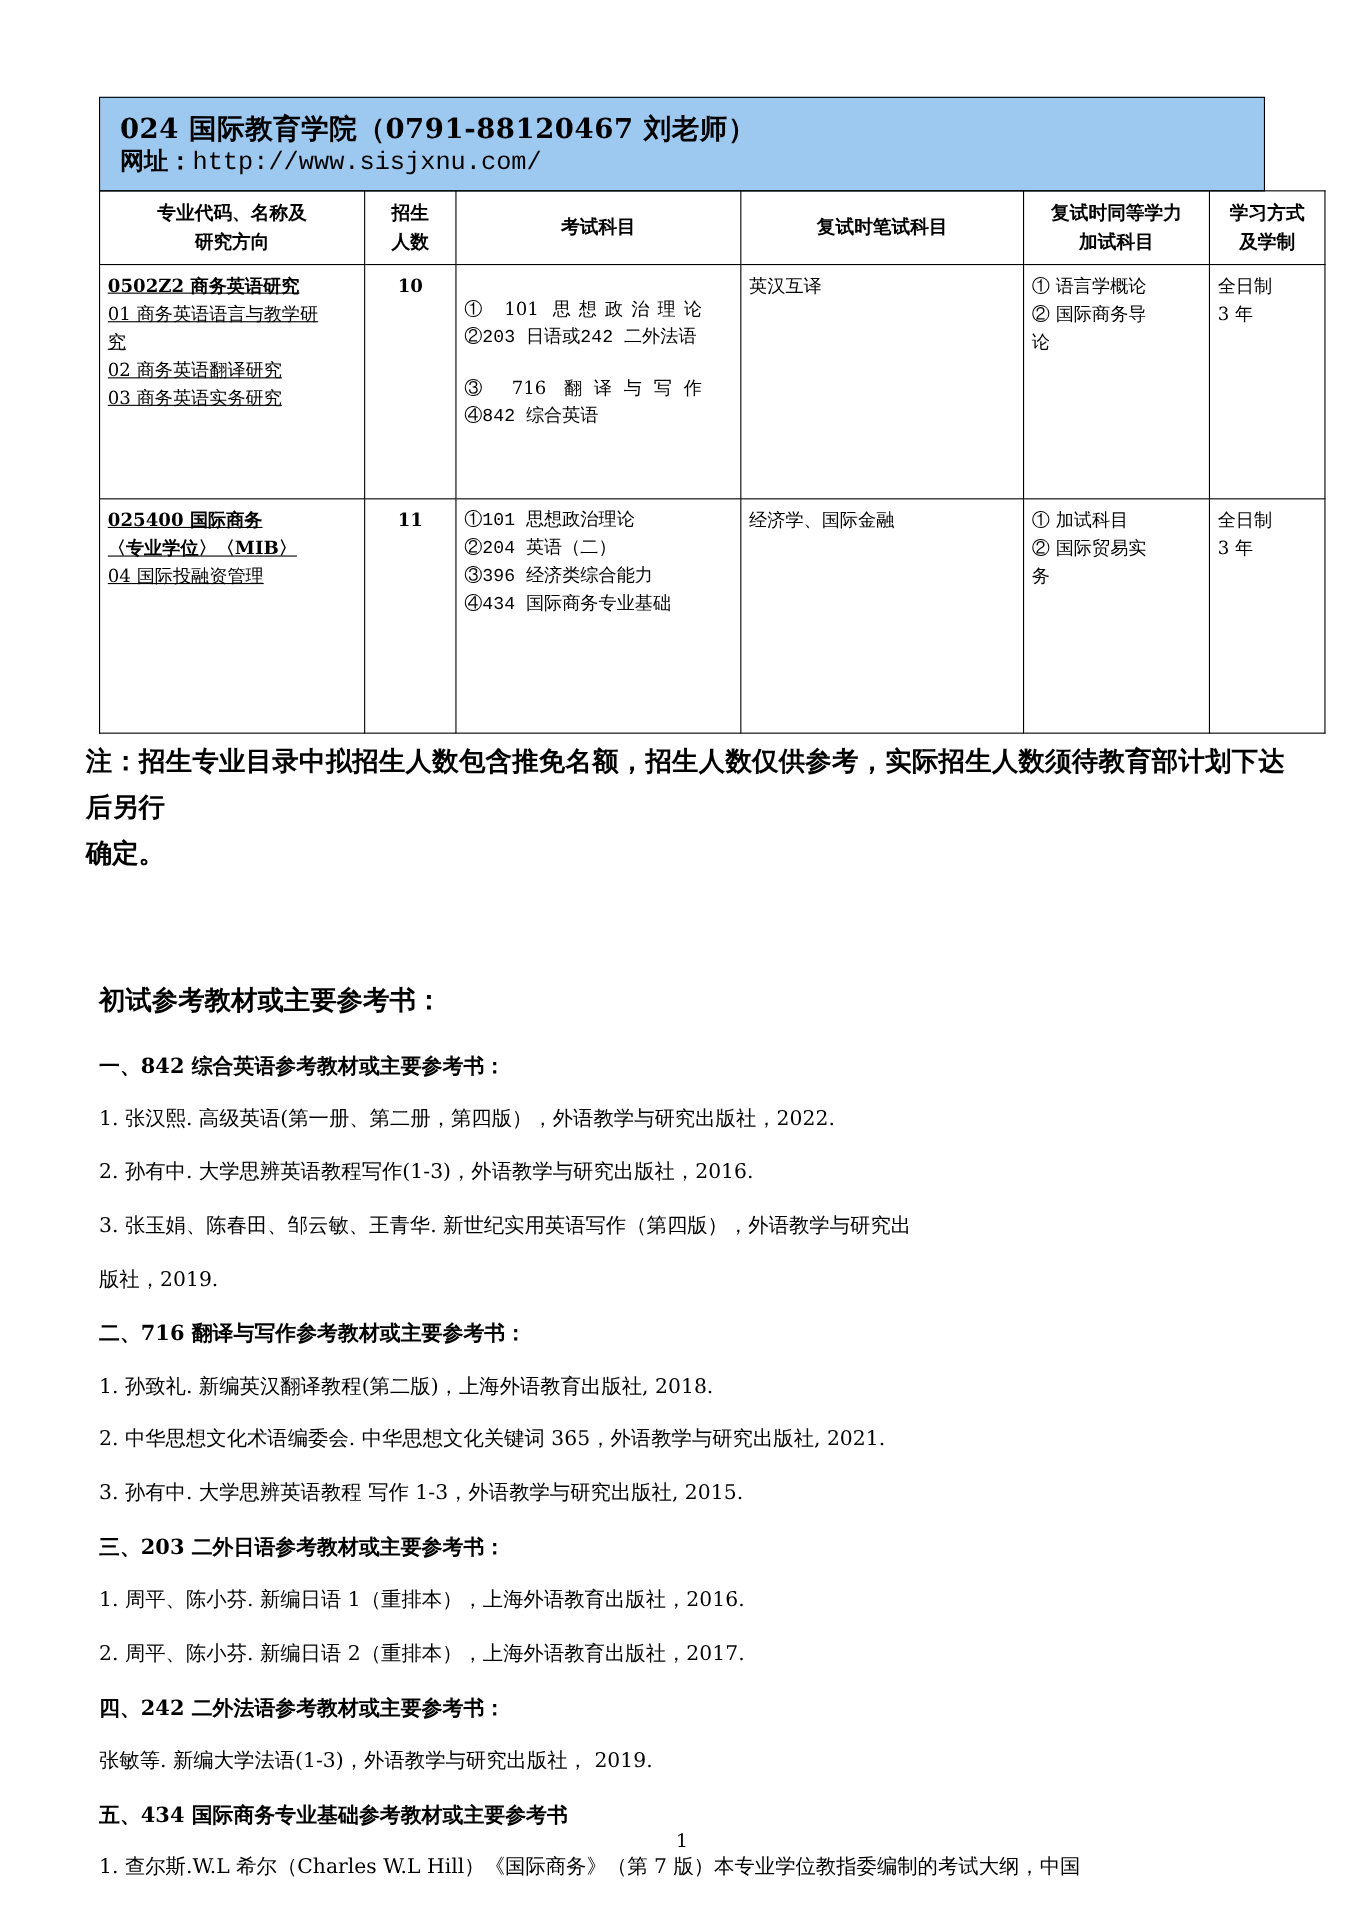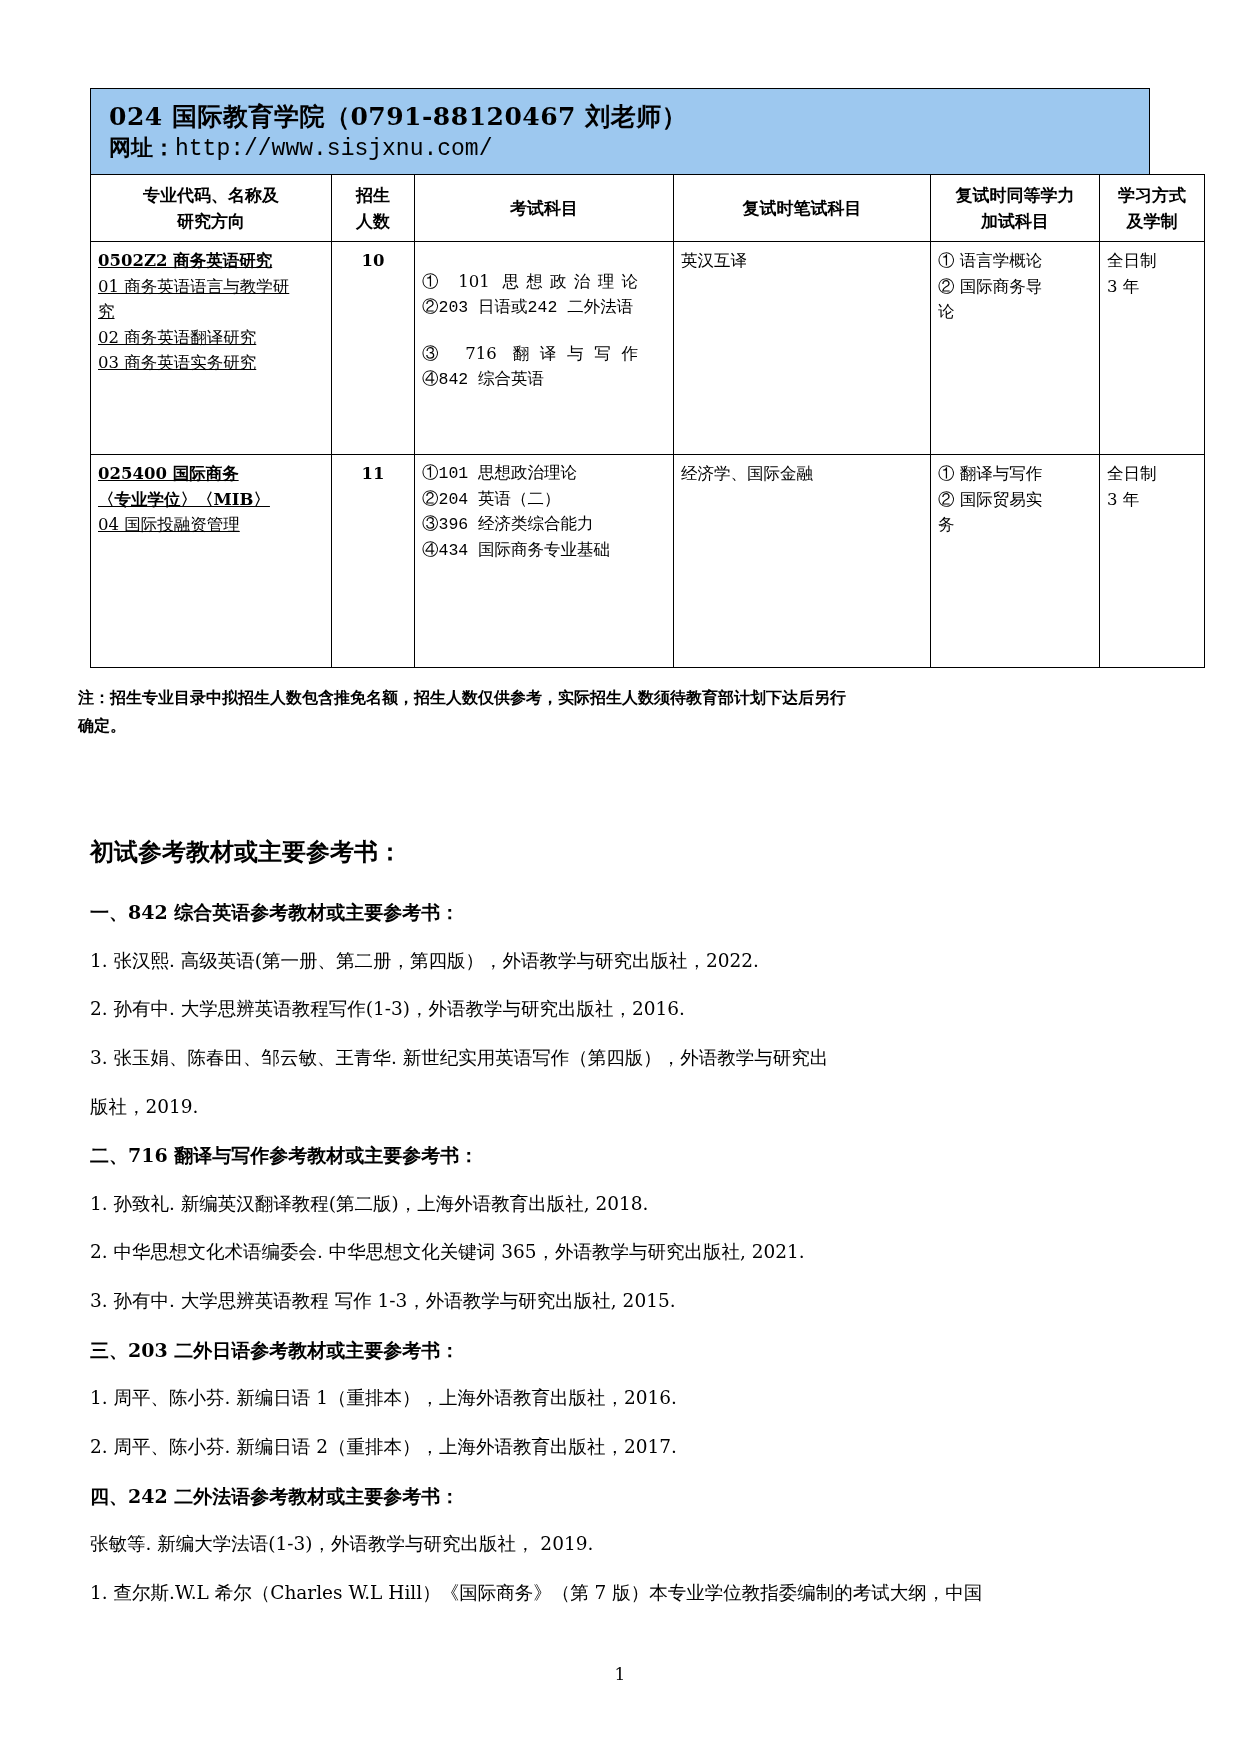--- a/index.html
+++ b/index.html
@@ -98,25 +98,25 @@
     text-align: justify;
     text-align-last: justify;
     width: 216px;
     margin-top: 21px;
   }
   .extra-line { display: block; }
   .mode-line { display: block; }
 
   
   .table-note {
-    font-size: 16px;
+    font-size: 24px;
     font-weight: 700;
     line-height: 1.75;
     text-align: justify;
-    margin-top: 16px;
+    margin-top: 4px;
     width: 1090px;
     margin-left: -12px;
   }
   .table-note .note-2 {
     display: block;
     text-align: left;
   }
 
   
   .ref-block {
@@ -221,21 +221,21 @@
         </td>
         <td class="col-count">11</td>
         <td class="col-subject">
           <span class="subj-line">①101 思想政治理论</span>
           <span class="subj-line">②204 英语（二）</span>
           <span class="subj-line">③396 经济类综合能力</span>
           <span class="subj-line">④434 国际商务专业基础</span>
         </td>
         <td class="col-retest">经济学、国际金融</td>
         <td class="col-extra">
-          <span class="extra-line">① 翻译与写作</span>
+          <span class="extra-line">① 加试科目</span>
           <span class="extra-line">② 国际贸易实</span>
           <span class="extra-line">务</span>
         </td>
         <td class="col-mode">
           <span class="mode-line">全日制</span>
           <span class="mode-line">3 年</span>
         </td>
       </tr>
     </tbody>
   </table>
@@ -259,18 +259,19 @@
     <div class="ref-item">2. 中华思想文化术语编委会. 中华思想文化关键词 365，外语教学与研究出版社, 2021.</div>
     <div class="ref-item">3. 孙有中. 大学思辨英语教程 写作 1-3，外语教学与研究出版社, 2015.</div>
 
     <div class="ref-section-head">三、203 二外日语参考教材或主要参考书：</div>
     <div class="ref-item">1. 周平、陈小芬. 新编日语 1（重排本），上海外语教育出版社，2016.</div>
     <div class="ref-item">2. 周平、陈小芬. 新编日语 2（重排本），上海外语教育出版社，2017.</div>
 
     <div class="ref-section-head">四、242 二外法语参考教材或主要参考书：</div>
     <div class="ref-item">张敏等. 新编大学法语(1-3)，外语教学与研究出版社， 2019.</div>
 
+    <div class="ref-section-head">五、434 国际商务专业基础参考教材或主要参考书</div>
     <div class="ref-item">1. 查尔斯.W.L 希尔（Charles W.L Hill）《国际商务》（第 7 版）本专业学位教指委编制的考试大纲，中国</div>
   </div>
 
   <div class="page-number">1</div>
 
 </div>
 
 </body></html>

